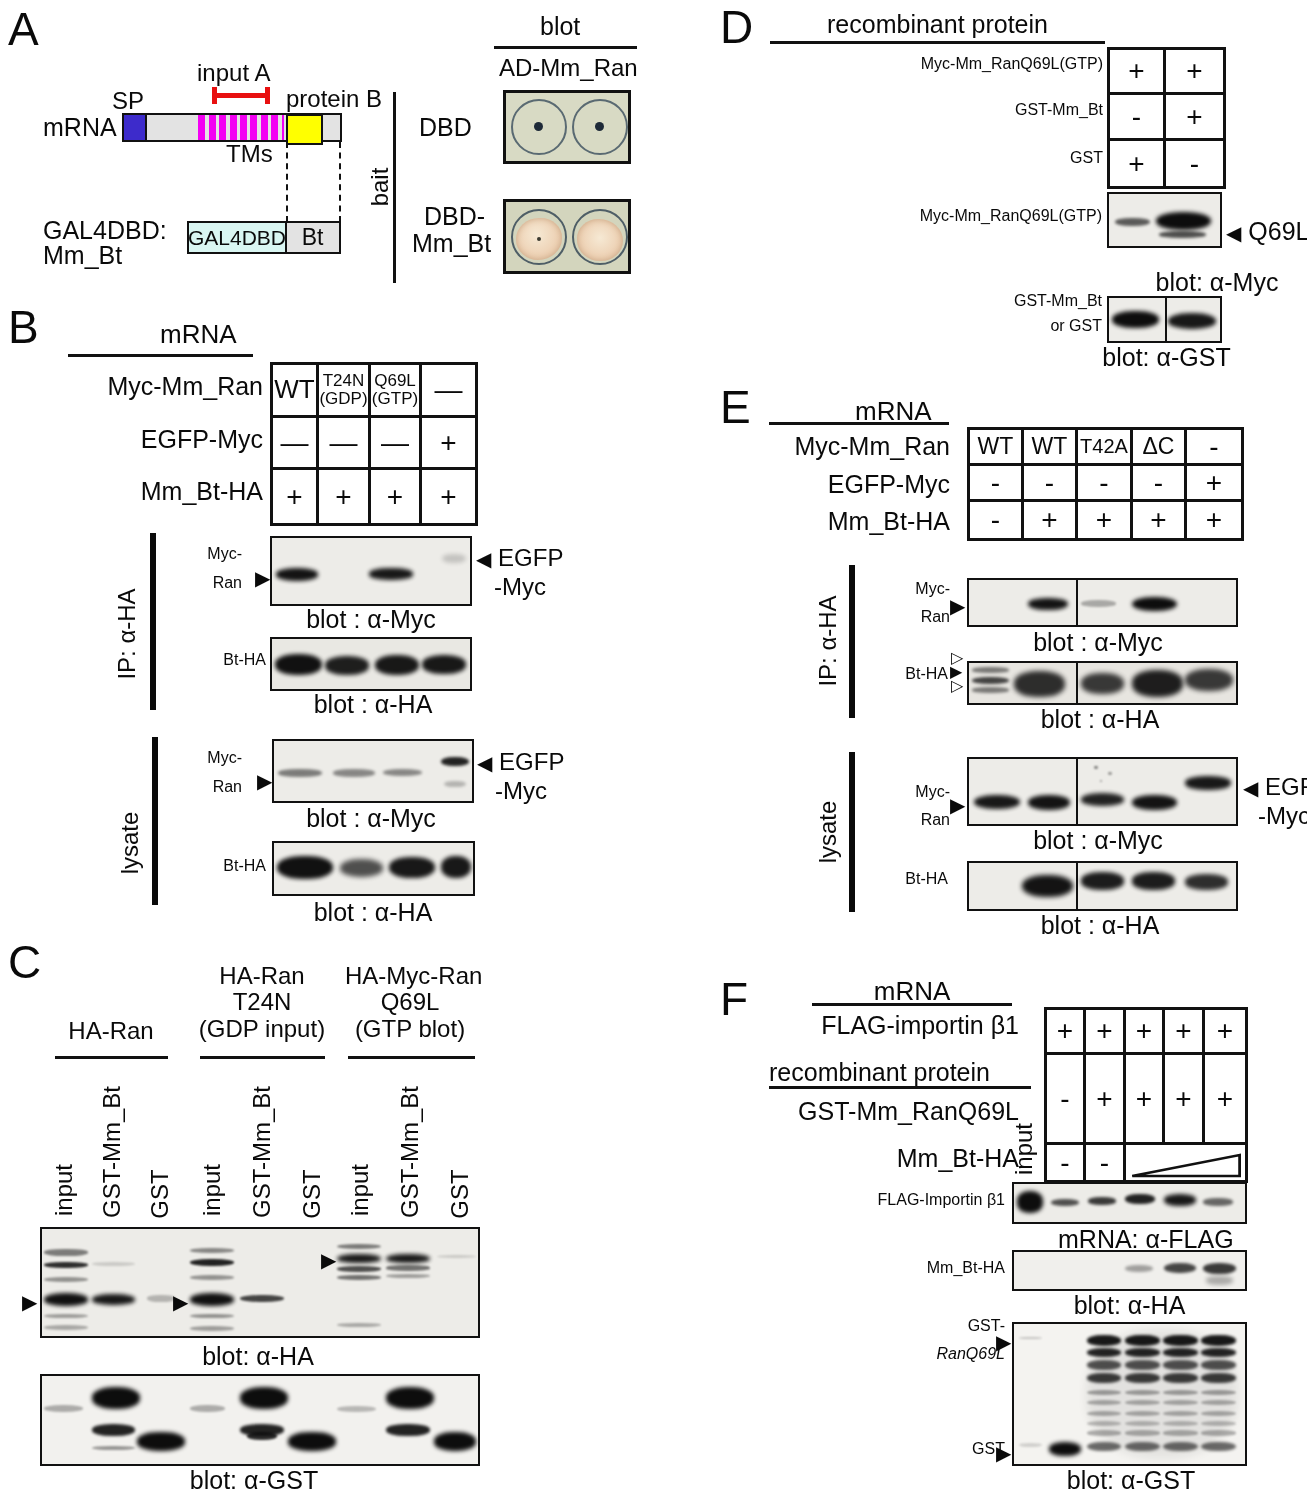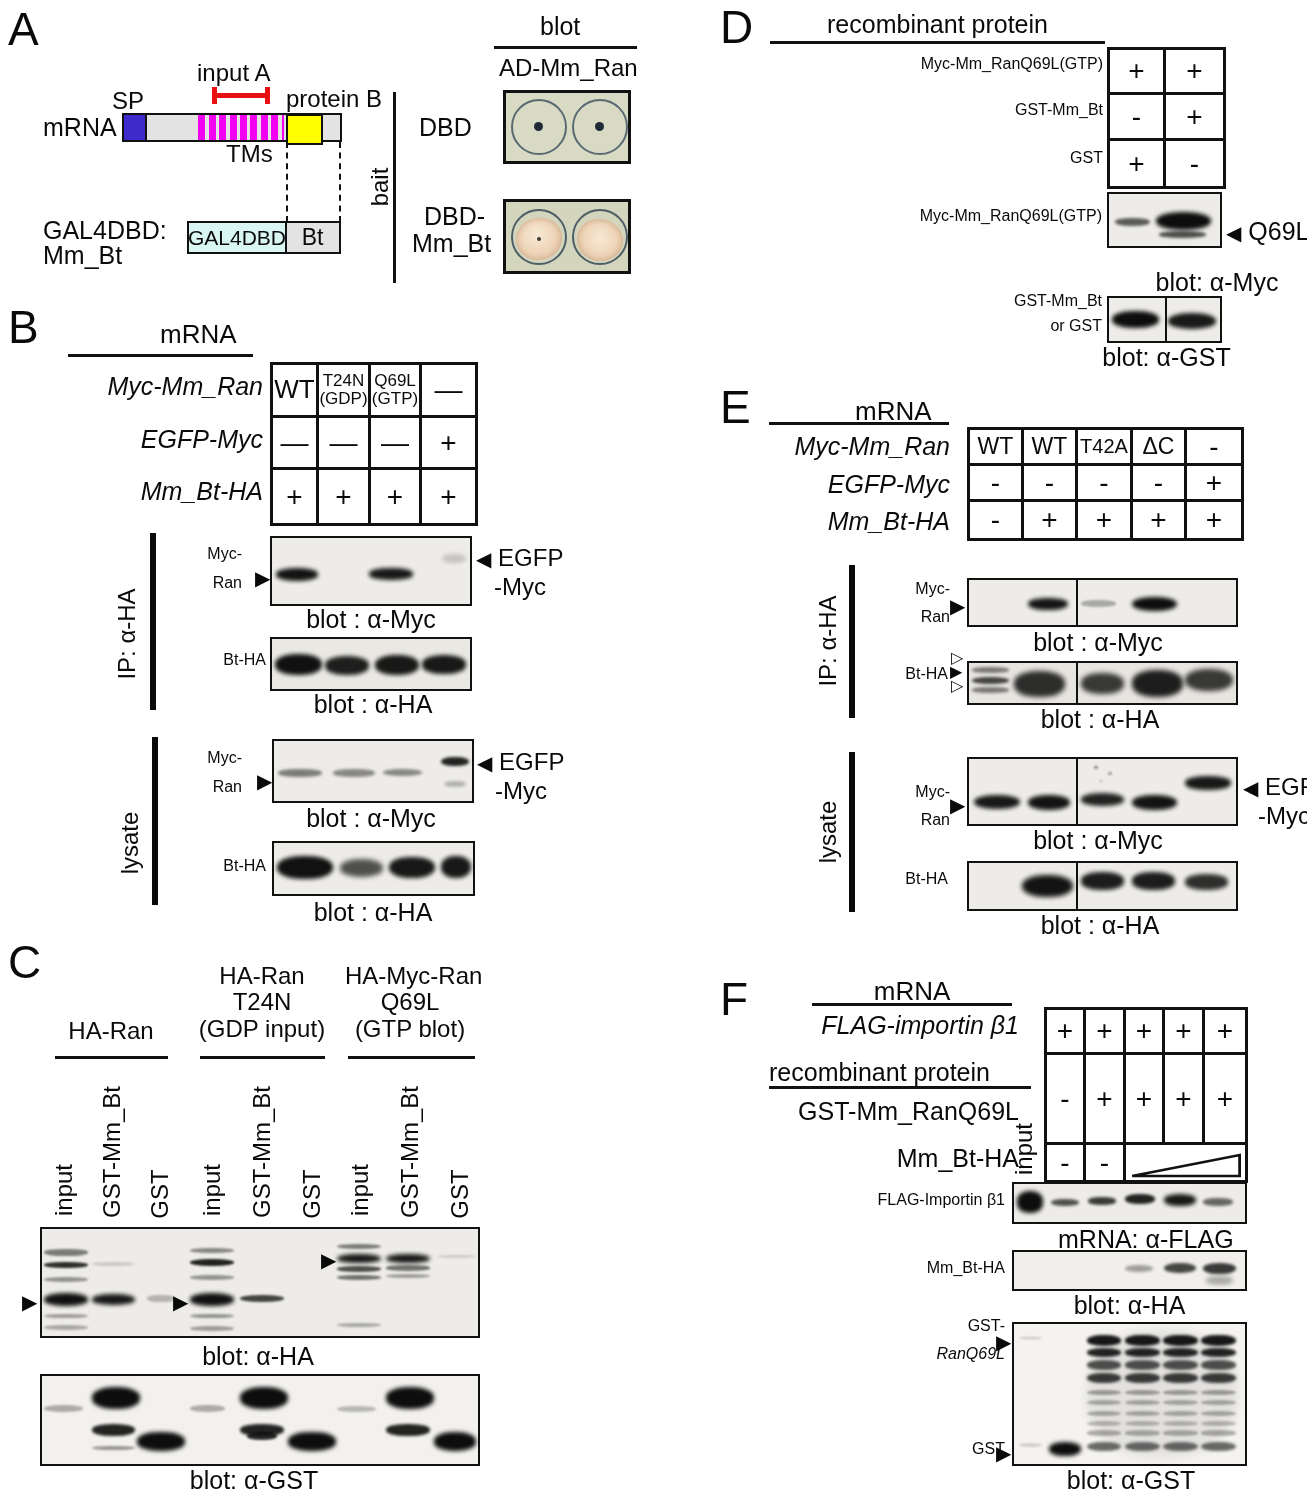--- a/index.html
+++ b/index.html
@@ -2,21 +2,21 @@
 <html><head>
 <meta charset="utf-8">
 <style>
   html,body{margin:0;padding:0;background:#fff;}
   #canvas{position:relative;width:1307px;height:1503px;background:#ffffff;overflow:hidden;
           font-family:"Liberation Sans","DejaVu Sans",sans-serif;color:#0a0a0a;}
   .abs{position:absolute;}
   .txt{position:absolute;font-size:24px;line-height:1.08;white-space:nowrap;}
   .ctr{text-align:center;}
   .rlab{position:absolute;text-align:right;white-space:nowrap;}
-  .it{font-style:italic;}
+  .it{}
   .f46{font-size:46px;}
   .f26{font-size:26px;}
   .f25{font-size:25px;}
   .f23{font-size:23px;}
   .f21{font-size:21px;}
   .vt{position:absolute;width:300px;height:30px;line-height:30px;text-align:center;
       white-space:nowrap;transform:rotate(-90deg);font-size:24px;}
   .hl{position:absolute;background:#111;height:3px;}
   .vl{position:absolute;background:#111;width:3px;}
   .bar{position:absolute;background:#0a0a0a;width:6px;}

